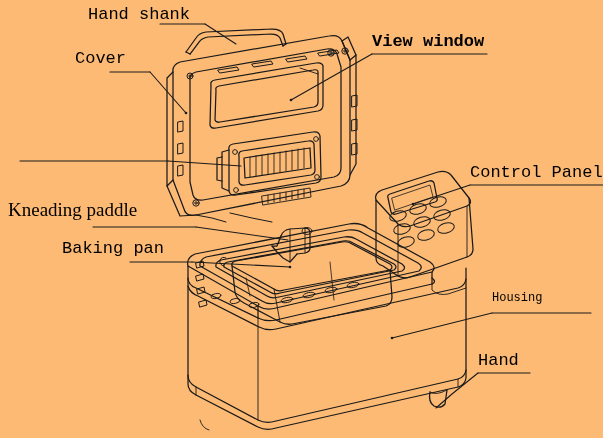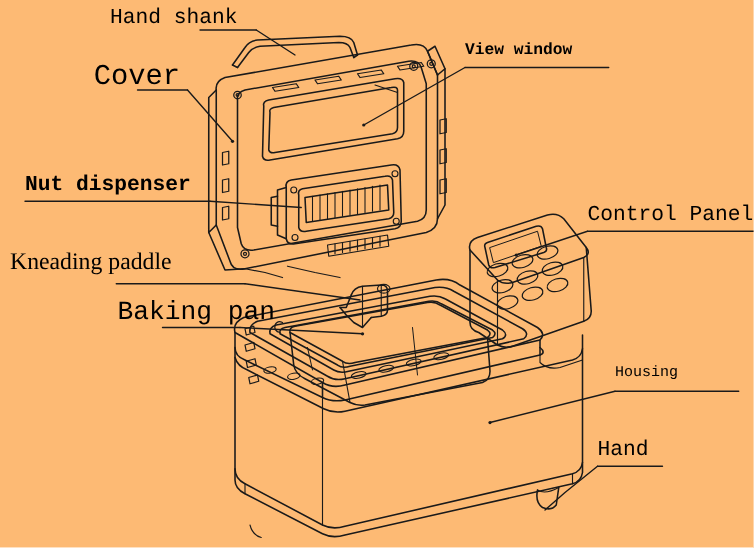--- a/index.html
+++ b/index.html
@@ -273,29 +273,28 @@
         <circle cx="392" cy="338" r="1.3" fill="#1a1a1a" stroke="none"></circle>
 
         <path d="M478,373 L530,373"></path>
         <path d="M478,373 L452,394 L436,408"></path>
       </g>
     </g>
   </svg>
 
   <div class="label mono" style="left:88px;top:6px;font-size:17px;">Hand shank</div>
 
-  <div class="label mono" style="left:75px;top:50px;font-size:23px;">Cover</div>
-
-  <div class="label mono bold" style="left:372px;top:33px;font-size:13px;">View window</div>
-
-  <div class="label mono bold" style="left:20px;top:140px;font-size:17px;">Nut dispenser</div>
+  <div class="label mono" style="left:75px;top:50px;font-size:17px;">Cover</div>
+
+  <div class="label mono bold" style="left:372px;top:33px;font-size:17px;">View window</div>
+
 
   <div class="label serif" style="left:8px;top:200px;font-size:19px;">Kneading paddle</div>
 
   <div class="label mono" style="left:470px;top:164px;font-size:17px;">Control Panel</div>
 
-  <div class="label mono" style="left:62px;top:240px;font-size:21px;margin-left:32px;">Baking pan</div>
+  <div class="label mono" style="left:62px;top:240px;font-size:17px;">Baking pan</div>
 
   <div class="label mono" style="left:492px;top:292px;font-size:12px;">Housing</div>
 
   <div class="label mono" style="left:478px;top:352px;font-size:17px;">Hand</div>
 
 </div>
 
 </body></html>

